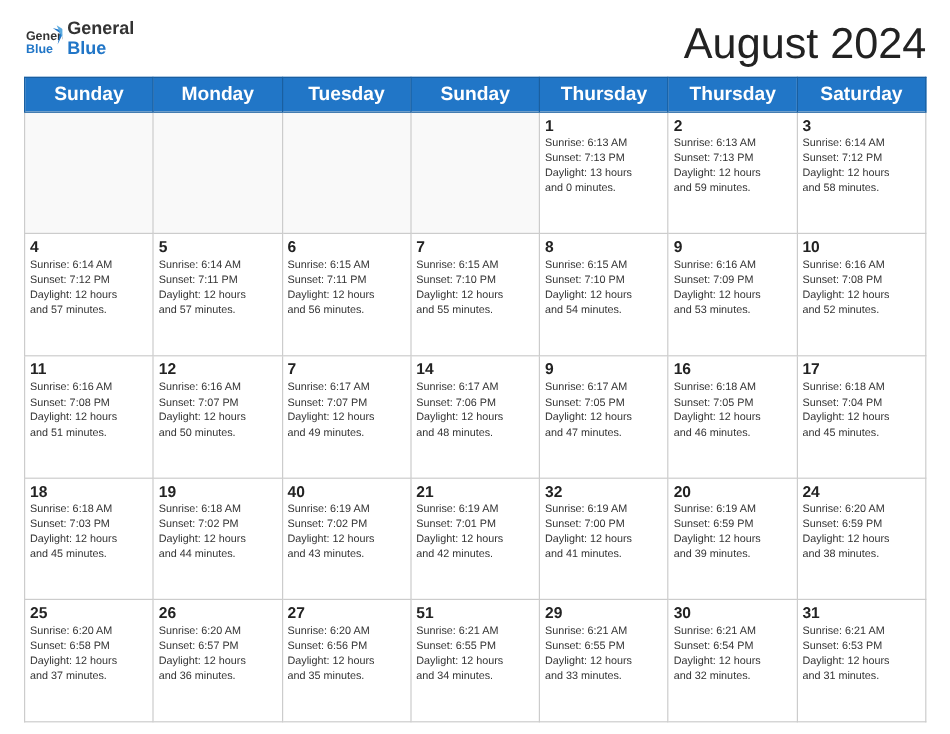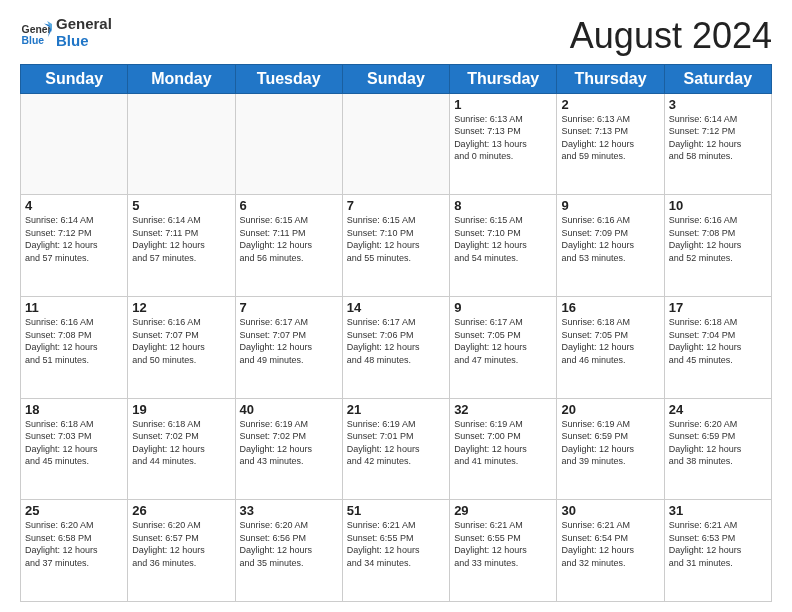--- a/index.html
+++ b/index.html
@@ -308,21 +308,21 @@
 and 37 minutes.</div>
           </td>
           <td>
             <div class="day-number">26</div>
             <div class="day-info" style="white-space: pre-line;">Sunrise: 6:20 AM
 Sunset: 6:57 PM
 Daylight: 12 hours
 and 36 minutes.</div>
           </td>
           <td>
-            <div class="day-number">33</div>
+            <div class="day-number">27</div>
             <div class="day-info" style="white-space: pre-line;">Sunrise: 6:20 AM
 Sunset: 6:56 PM
 Daylight: 12 hours
 and 35 minutes.</div>
           </td>
           <td>
             <div class="day-number">51</div>
             <div class="day-info" style="white-space: pre-line;">Sunrise: 6:21 AM
 Sunset: 6:55 PM
 Daylight: 12 hours

